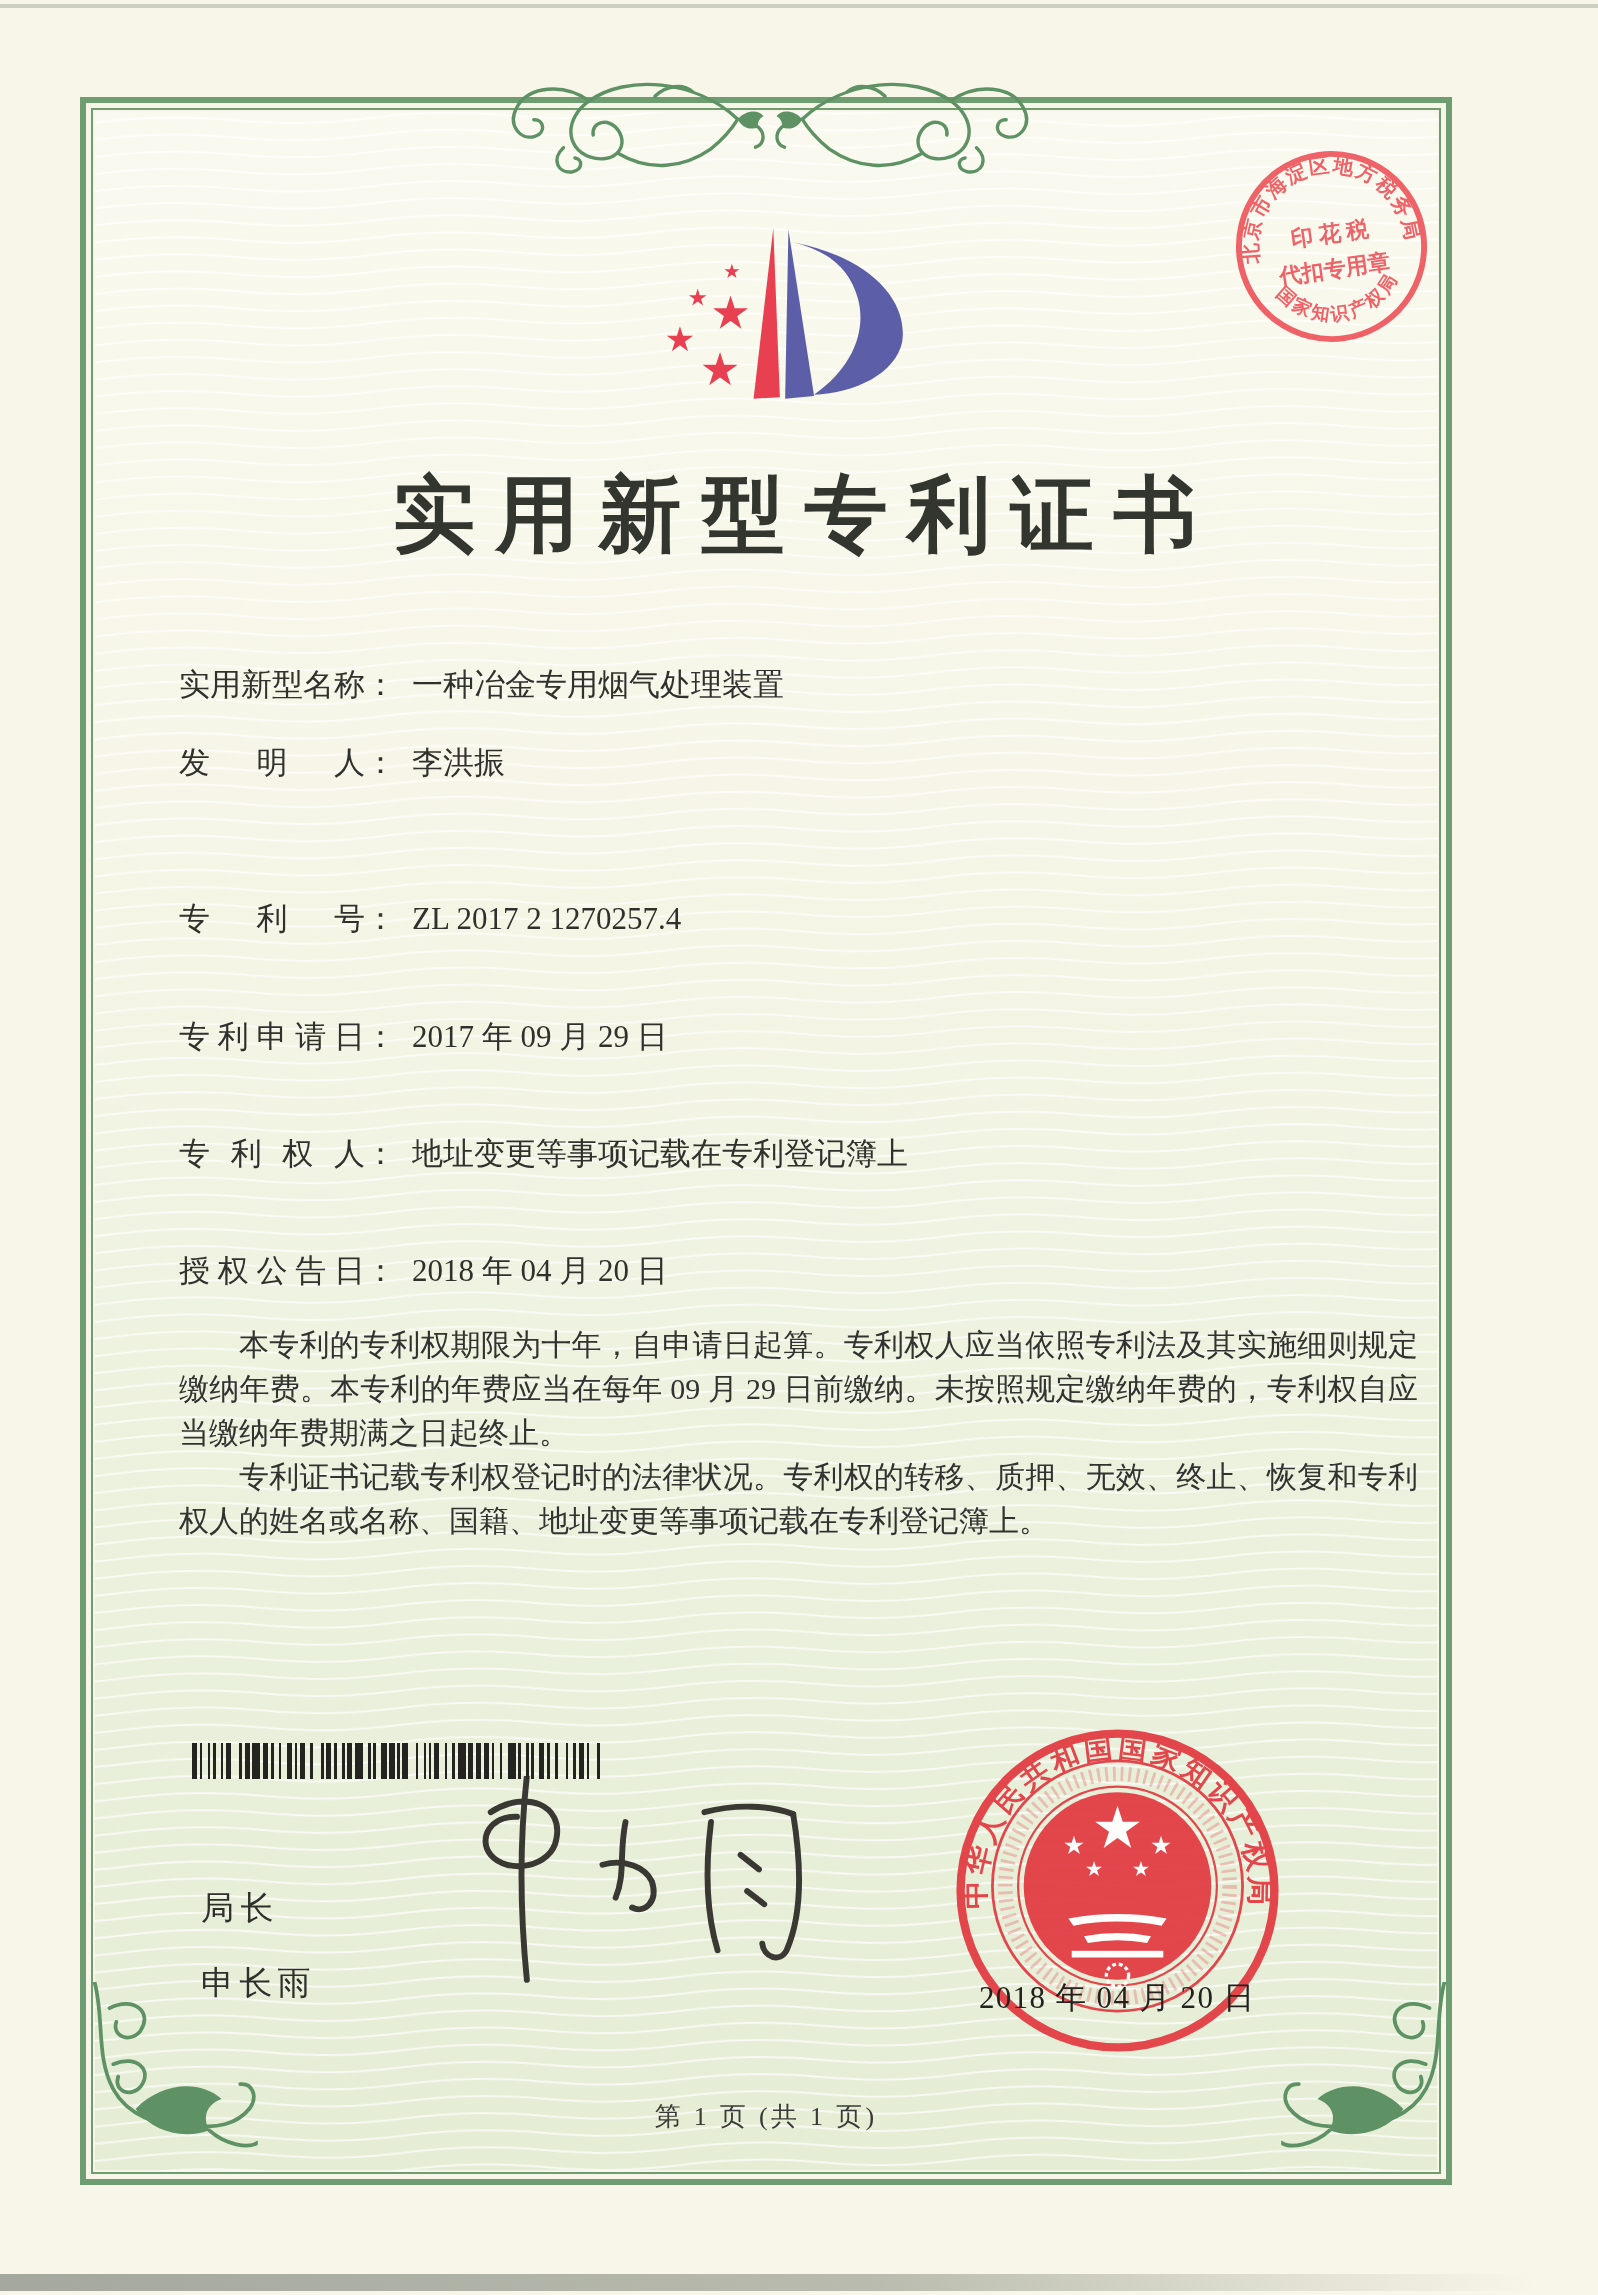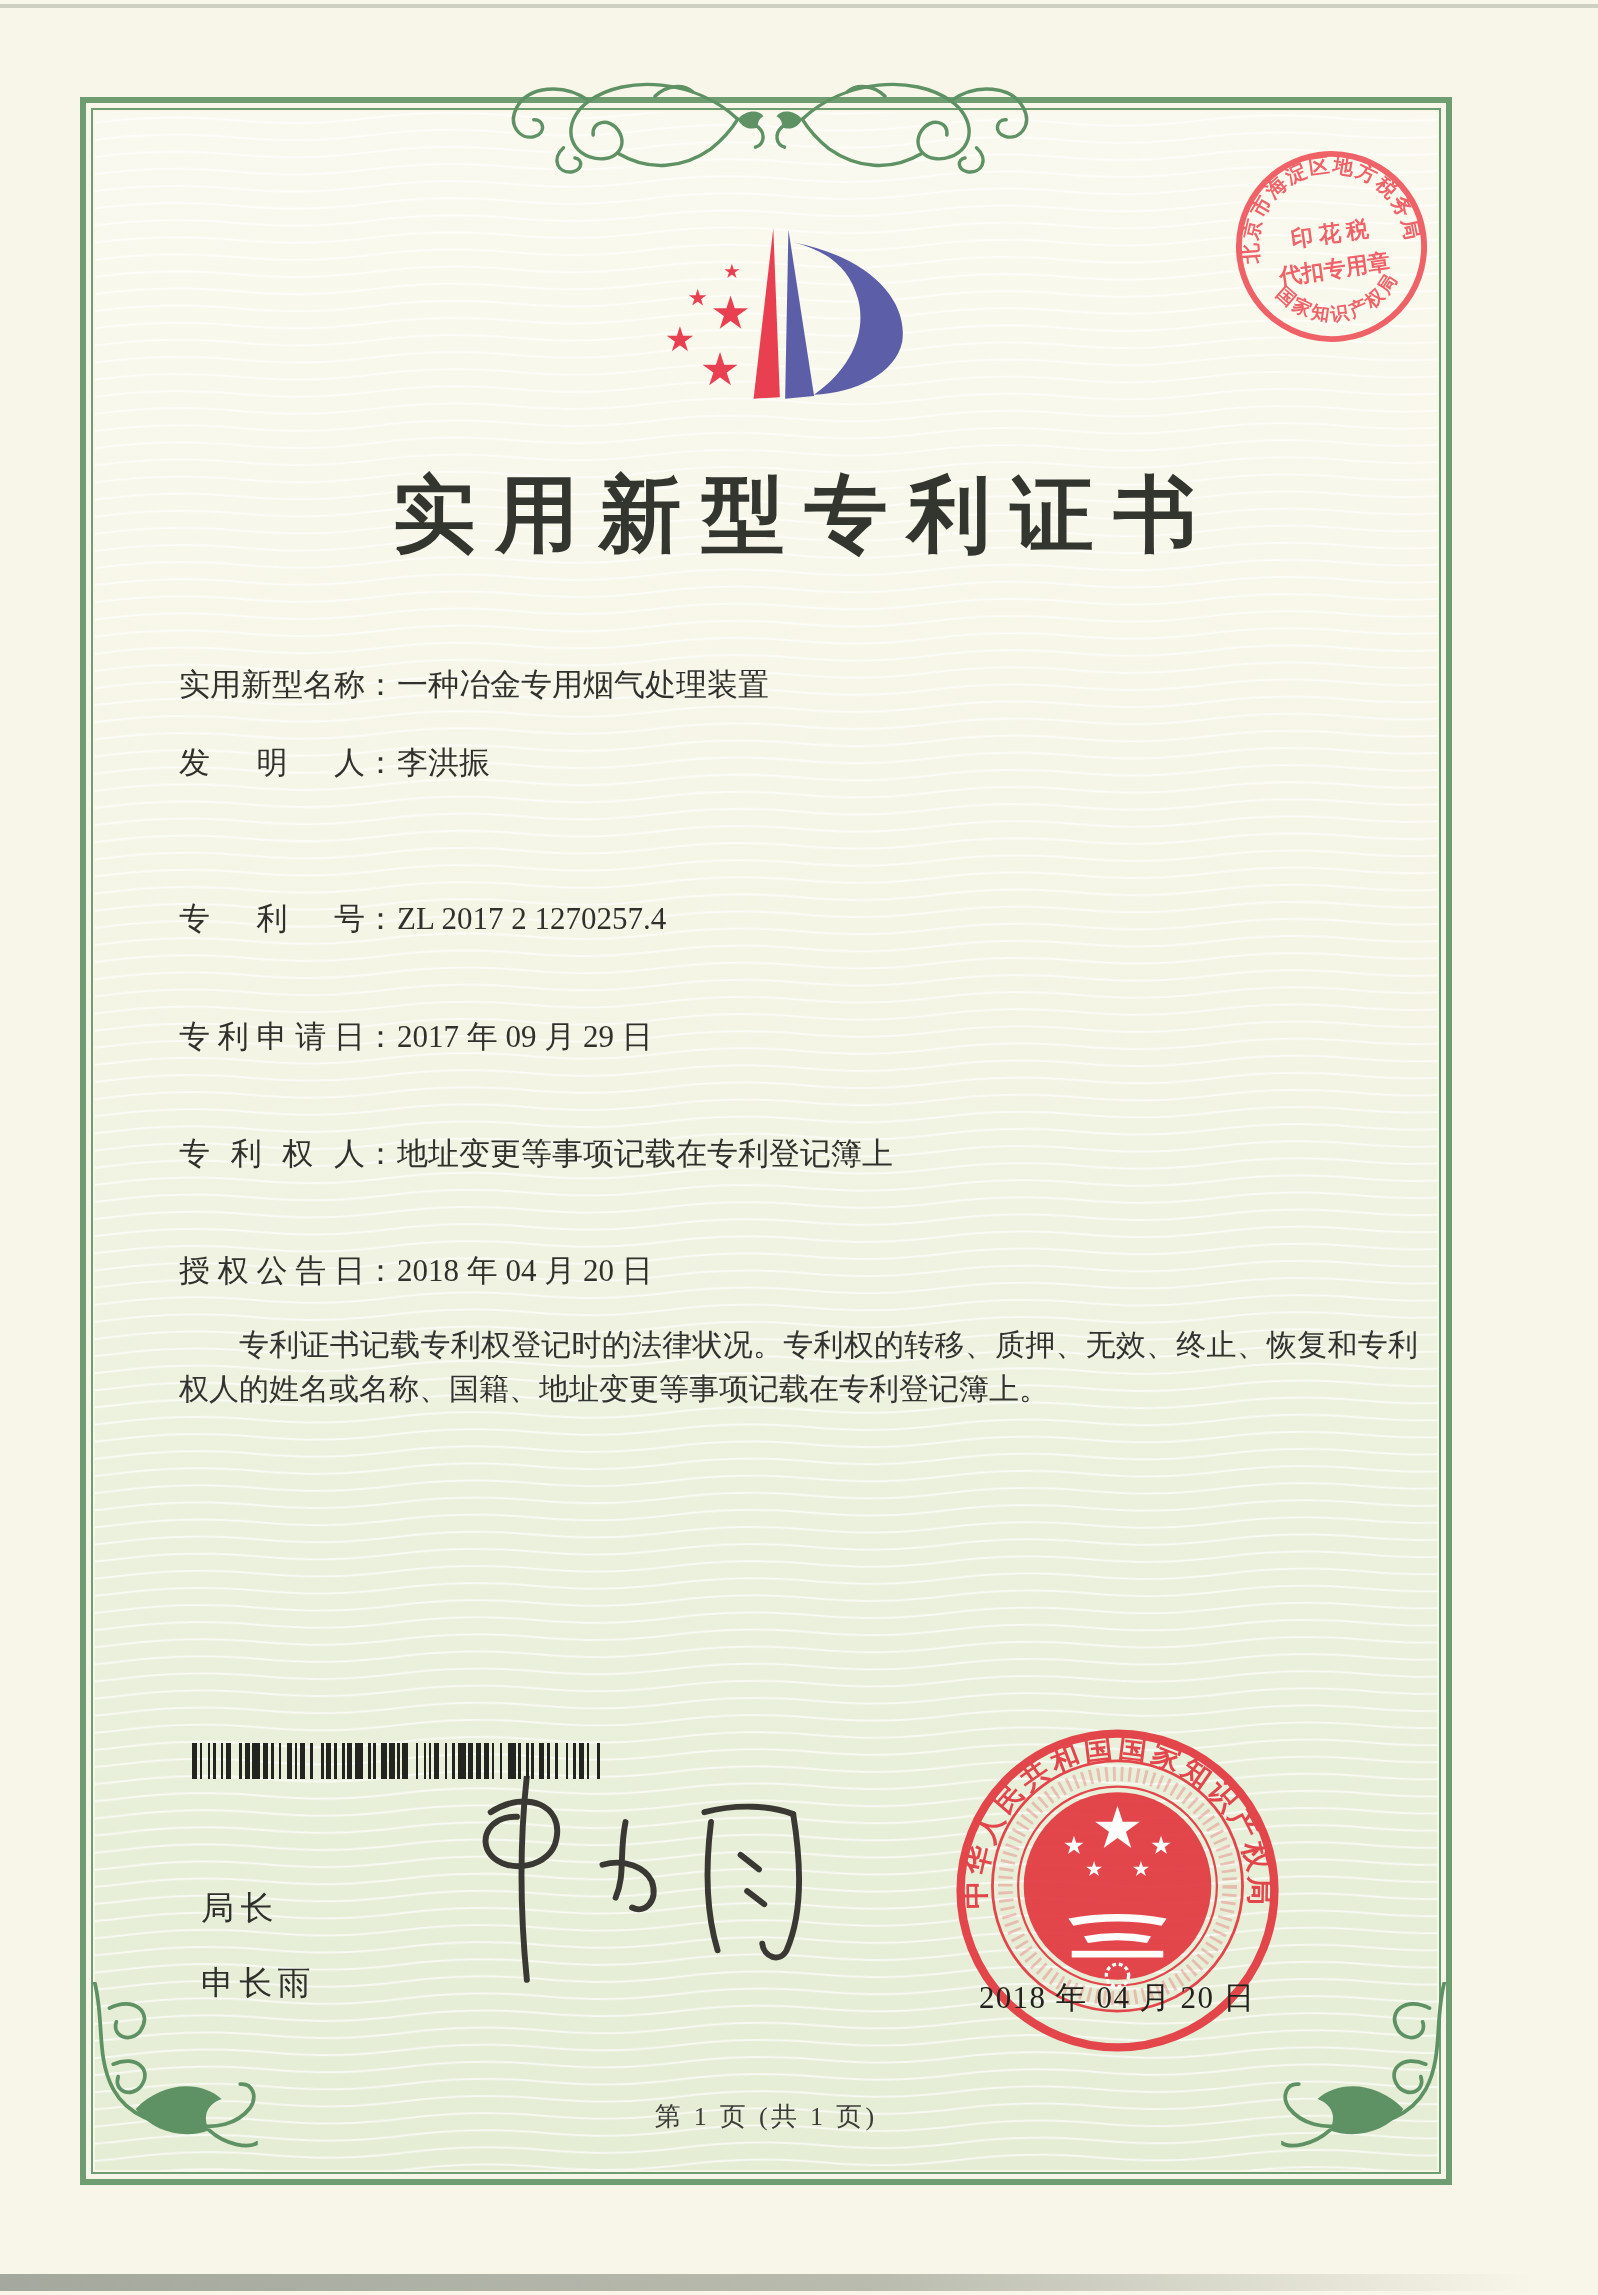--- a/index.html
+++ b/index.html
@@ -21,21 +21,21 @@
     background:linear-gradient(#faf9ef 0%,#f5f5e6 40%,#ebf1dd 68%,#e5edd5 100%);}
   .waves-svg{position:absolute;inset:8.6px;width:calc(100% - 17px);height:calc(100% - 17px);}
   
   .abs{position:absolute;}
   .cert-no{left:149px;top:258px;font-size:32px;letter-spacing:4.6px;color:#3c3f3a;}
   .doc-title{left:80px;top:460px;width:1372px;text-align:center;font-size:83px;
     font-weight:bold;letter-spacing:20px;padding-left:13px;box-sizing:border-box;color:#33362f;margin-left:32px;}
   .field{left:179px;font-size:31px;display:flex;align-items:baseline;white-space:nowrap;color:#30312c;}
   .field .f-label{display:inline-block;width:6em;text-align:justify;text-align-last:justify;}
   .field .f-colon{display:inline-block;}
-  .field .f-value{display:inline-block;margin-left:1px;}
+  .field .f-value{display:inline-block;margin-left:16px;}
   .paras{left:179px;top:1323px;width:1239px;font-size:30px;line-height:44px;
     text-align:justify;color:#323330;}
   .paras p{margin:0;text-indent:2em;}
   .barcode{left:192px;top:1743px;width:421px;height:36px;display:flex;overflow:hidden;}
   .barcode span{height:100%;flex:0 0 auto;}
   .barcode .bar{background:#23231f;}
   .duty-title{left:201px;top:1886px;font-size:33px;letter-spacing:6.6px;color:#2f302b;}
   .duty-name{left:201px;top:1961px;font-size:33px;letter-spacing:5.3px;color:#2f302b;}
   .seal-date{left:979px;top:1977px;font-size:31px;letter-spacing:1.3px;color:#23221e;z-index:6;}
   .page-footer{left:80px;top:2099px;width:1372px;text-align:center;font-size:26px;
@@ -166,20 +166,21 @@
       <span class="f-colon">：</span>
       <span class="f-value">地址变更等事项记载在专利登记簿上</span>
   </div>
   <div class="abs field" style="top:1250px">
     <span class="f-label">授权公告日</span>
       <span class="f-colon">：</span>
       <span class="f-value">2018 年 04 月 20 日</span>
   </div>
 
   <div class="abs paras">
+    <p>本专利的专利权期限为十年，自申请日起算。专利权人应当依照专利法及其实施细则规定缴纳年费。本专利的年费应当在每年 09 月 29 日前缴纳。未按照规定缴纳年费的，专利权自应当缴纳年费期满之日起终止。</p>
     <p>专利证书记载专利权登记时的法律状况。专利权的转移、质押、无效、终止、恢复和专利权人的姓名或名称、国籍、地址变更等事项记载在专利登记簿上。</p>
   </div>
 
   <div class="abs barcode">
       <span class="bar" style="width: 5.3px;"></span>
       <span style="width: 2.6px;"></span>
       <span class="bar" style="width: 2.6px;"></span>
       <span style="width: 5.3px;"></span>
       <span class="bar" style="width: 2.6px;"></span>
       <span style="width: 2.6px;"></span>

